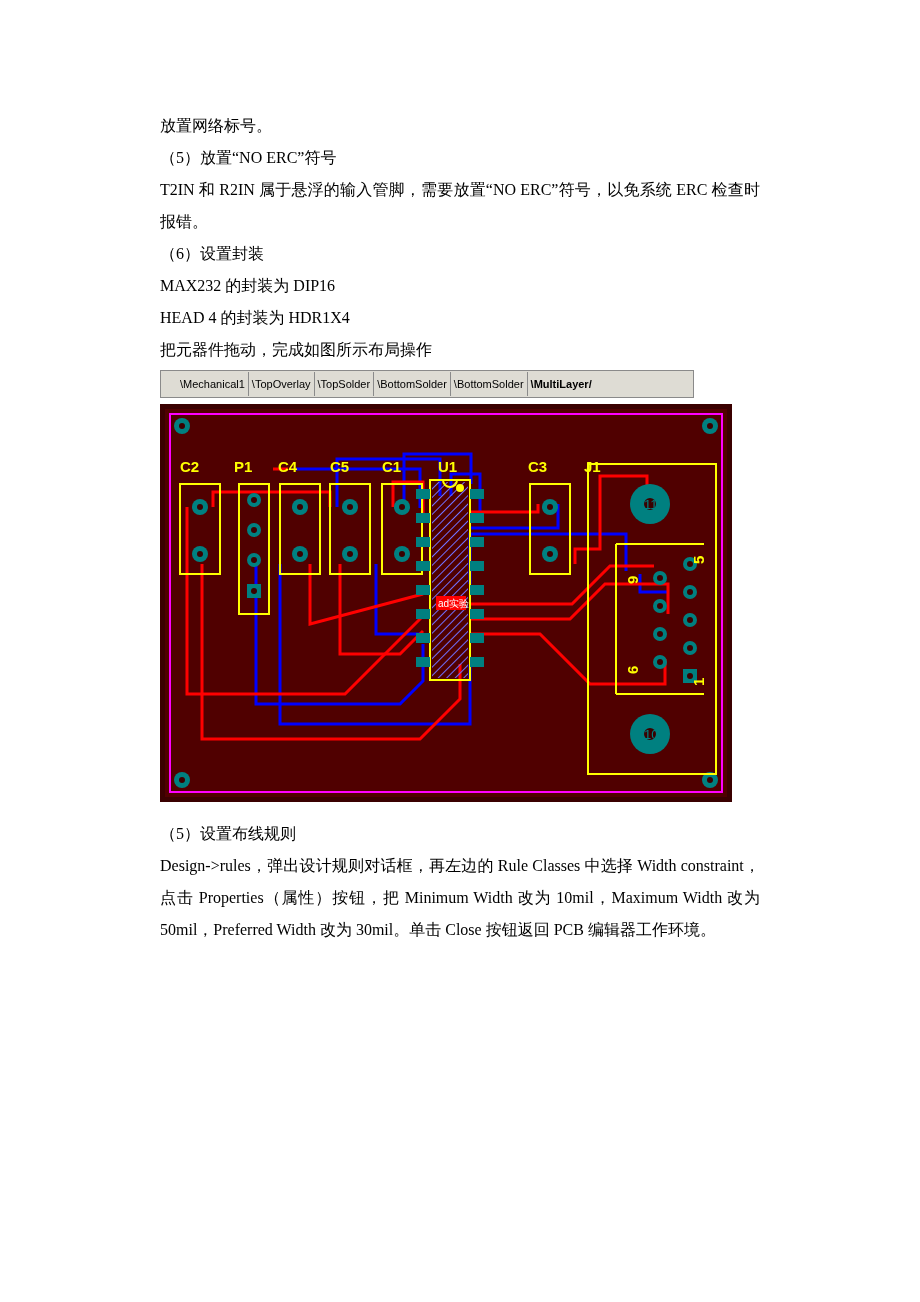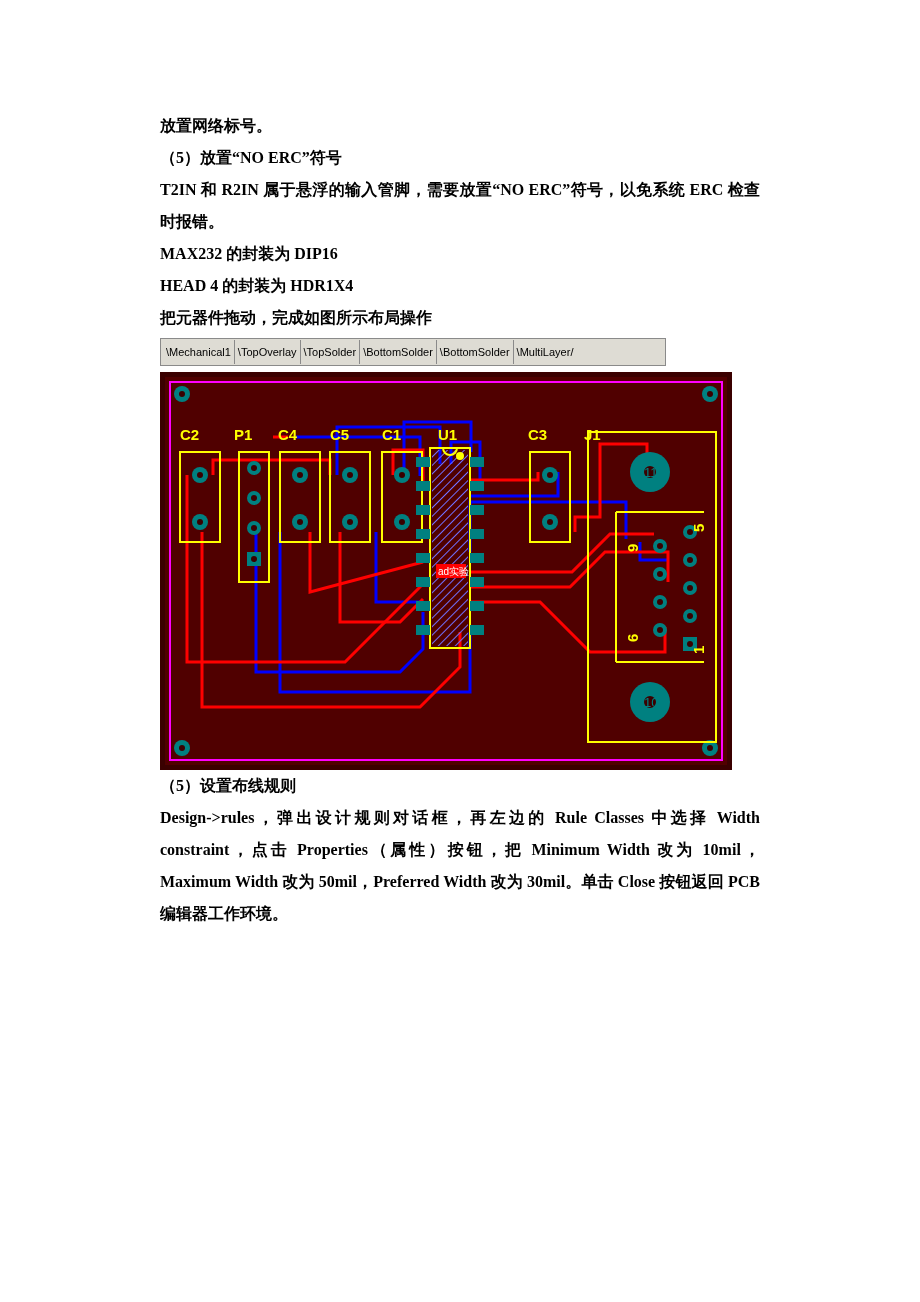--- a/index.html
+++ b/index.html
@@ -13,39 +13,38 @@
   }
   .page {
     width: 920px;
     min-height: 1302px;
     padding: 110px 160px 60px 160px;
     box-sizing: border-box;
   }
   .para {
     margin: 0;
     text-align: justify;
-    font-weight: bold;
   }
   .tabs {
     margin-top: 4px;
     background: #dedcd4;
     border: 1px solid #8a8a8a;
     font-family: Arial, sans-serif;
     font-size: 11px;
-    padding: 1px 2px;
+    padding: 1px 16px;
     display: flex;
     width: 500px;
   }
   .tab {
     padding: 1px 3px;
     border-right: 1px solid #8a8a8a;
     color: #000;
     background: #dedcd4;
   }
-  .tab:last-child { border-right: none; }
+  .tab:last-child { border-right: none; font-weight: bold; }
   .pcb {
     margin-top: 6px;
     width: 572px;
     height: 398px;
     background: #3f0000;
     position: relative;
     overflow: hidden;
   }
   .pcb svg {
     position: absolute;
@@ -69,20 +68,21 @@
   }
 </style>
 </head>
 <body>
 
 <div class="page">
 
   <p class="para">放置网络标号。</p>
   <p class="para">（5）放置“NO ERC”符号</p>
   <p class="para">T2IN 和 R2IN 属于悬浮的输入管脚，需要放置“NO ERC”符号，以免系统 ERC 检查时报错。</p>
+  <p class="para">（6）设置封装</p>
   <p class="para">MAX232 的封装为 DIP16</p>
   <p class="para">HEAD 4 的封装为 HDR1X4</p>
   <p class="para">把元器件拖动，完成如图所示布局操作</p>
 
   <div class="tabs">
     <span class="tab">\<span>Mechanical1</span></span>
     <span class="tab">\<span>TopOverlay</span></span>
     <span class="tab">\<span>TopSolder</span></span>
     <span class="tab">\<span>BottomSolder</span></span>
     <span class="tab">\<span>BottomSolder</span></span>
@@ -268,16 +268,16 @@
       <text class="silk-text" x="74" y="68">P1</text>
       <text class="silk-text" x="118" y="68">C4</text>
       <text class="silk-text" x="170" y="68">C5</text>
       <text class="silk-text" x="222" y="68">C1</text>
       <text class="silk-text" x="278" y="68">U1</text>
       <text class="silk-text" x="368" y="68">C3</text>
       <text class="silk-text" x="424" y="68">J1</text>
     </svg>
   </div>
 
-  <p class="para" style="margin-top:0">（5）设置布线规则</p>
+  <p class="para" style="margin-top:16px">（5）设置布线规则</p>
   <p class="para">Design-&gt;rules，弹出设计规则对话框，再左边的 Rule Classes 中选择 Width constraint，点击 Properties（属性）按钮，把 Minimum Width 改为 10mil，Maximum Width 改为 50mil，Preferred Width 改为 30mil。单击 Close 按钮返回 PCB 编辑器工作环境。</p>
 
 </div>
 
 </body></html>

